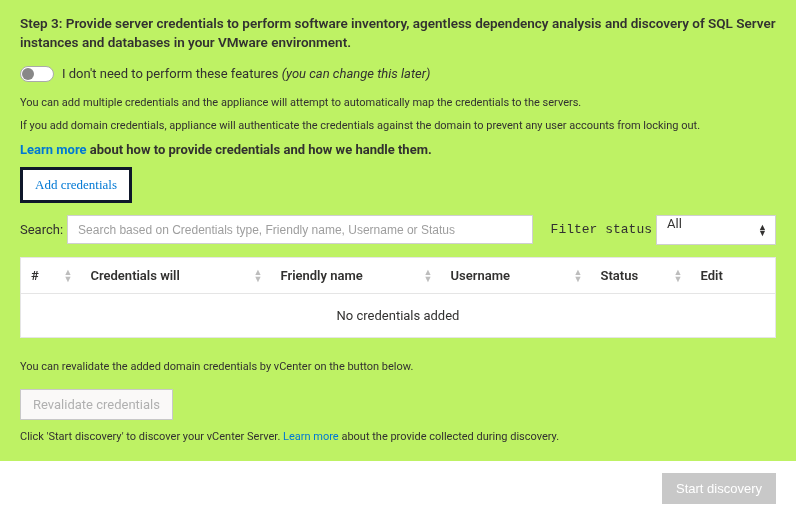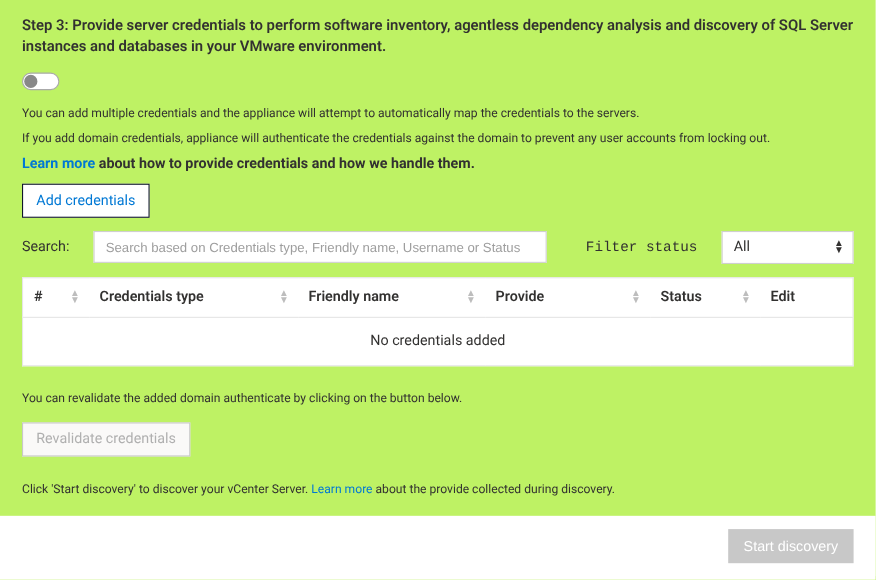--- a/index.html
+++ b/index.html
@@ -50,31 +50,32 @@
     background: #888;
   }
   .toggle-label { font-size: 13px; color: #323130; }
   .toggle-label em { font-style: italic; color: #323130; }
   .para { font-size: 11px; color: #323130; margin-bottom: 6px; line-height: 1.55; }
   .learnmore-row { margin-top: 8px; margin-bottom: 10px; font-size: 13px; font-weight: bold; }
   .link { color: #0078d4; cursor: pointer; }
   .add-btn {
     display: inline-block;
     padding: 7px 12px;
-    border: 1px solid #0f172a;
+    border: 3px solid #0f172a;
     color: #0078d4;
     background: #fff;
     font-size: 13px;
     cursor: pointer;
     margin-bottom: 12px;
+    font-family: Liberation Serif, serif;
   }
   .search-row {
     display: flex;
     align-items: center;
-    gap: 22px;
+    gap: 4px;
     margin-bottom: 12px;
   }
   .search-label { font-size: 13px; }
   .search-input {
     flex: 1;
     height: 29px;
     border: 1px solid #cfcfcf;
     padding: 0 10px;
     font-size: 12px;
     color: #333;
@@ -82,21 +83,20 @@
   }
   .search-input::placeholder { color: #9e9e9e; }
   .filter-label { font-size: 13px; margin-left: 14px; font-family: Liberation Mono, monospace; }
   .select-wrap {
     position: relative;
     border: 1px solid #cfcfcf;
     background: #fff;
     width: 120px;
     height: 30px;
     display: flex;
-    align-items: center;
     padding: 0 10px;
     font-size: 13px;
   }
   .select-caret {
     position: absolute;
     right: 8px;
     top: 50%;
     transform: translateY(-50%);
     font-size: 9px;
     color: #323130;
@@ -135,21 +135,21 @@
   }
   .revalidate-row { margin-top: 20px; }
   .revalidate-btn {
     display: inline-block;
     padding: 7px 12px;
     border: 1px solid #c8c8c8;
     color: #b0b0b0;
     background: #faf9f8;
     font-size: 13px;
     margin-top: 8px;
-    margin-bottom: 21px;
+    margin-bottom: 8px;
   }
   .footer-bar {
     background: #fff;
     padding: 12px 20px;
     display: flex;
     justify-content: flex-end;
   }
   .start-btn {
     padding: 8px 14px;
     background: #c8c8c8;
@@ -160,20 +160,23 @@
 </style>
 </head>
 <body>
 
 <div class="panel">
 
   <div class="step-title">Step 3: Provide server credentials to perform software inventory, agentless dependency analysis and discovery of SQL Server instances and databases in your VMware environment.</div>
 
   <div class="toggle-row">
     <span class="toggle"></span>
+    <span class="toggle-label">
+      <span>I don't need to perform these features </span><em>(you can change this later)</em>
+    </span>
   </div>
 
   <div class="para">You can add multiple credentials and the appliance will attempt to automatically map the credentials to the servers.</div>
   <div class="para">If you add domain credentials, appliance will authenticate the credentials against  the domain to prevent any user accounts from locking out.</div>
 
   <div class="learnmore-row">
     <span class="link">Learn more</span><span> about how to provide credentials and how we handle them.</span>
   </div>
 
   <div class="add-btn">Add credentials</div>
@@ -189,49 +192,49 @@
   </div>
 
   <table class="grid">
     <thead>
       <tr>
         <th style="width:60px">
           <span>#</span>
           <span class="sort-icon">▲<br>▼</span>
         </th>
         <th style="width:190px">
-          <span>Credentials type</span>
+          <span>Credentials will</span>
           <span class="sort-icon">▲<br>▼</span>
         </th>
         <th style="width:170px">
           <span>Friendly name</span>
           <span class="sort-icon">▲<br>▼</span>
         </th>
         <th style="width:150px">
-          <span>Provide</span>
+          <span>Username</span>
           <span class="sort-icon">▲<br>▼</span>
         </th>
         <th style="width:100px">
           <span>Status</span>
           <span class="sort-icon">▲<br>▼</span>
         </th>
         <th>
           <span>Edit</span>
         </th>
       </tr>
     </thead>
     <tbody>
       <tr>
         <td colspan="6" class="empty">No credentials added</td>
       </tr>
     </tbody>
   </table>
 
   <div class="revalidate-row">
-    <div class="para">You can revalidate the added domain authenticate by clicking on the button below.</div>
+    <div class="para">You can revalidate the added domain credentials by vCenter on the button below.</div>
     <div class="revalidate-btn">Revalidate credentials</div>
   </div>
 
   <div class="para">
     <span>Click 'Start discovery' to discover your vCenter Server. </span><span class="link">Learn more</span><span> about the provide collected during discovery.</span>
   </div>
 
 </div>
 
 <div class="footer-bar">

